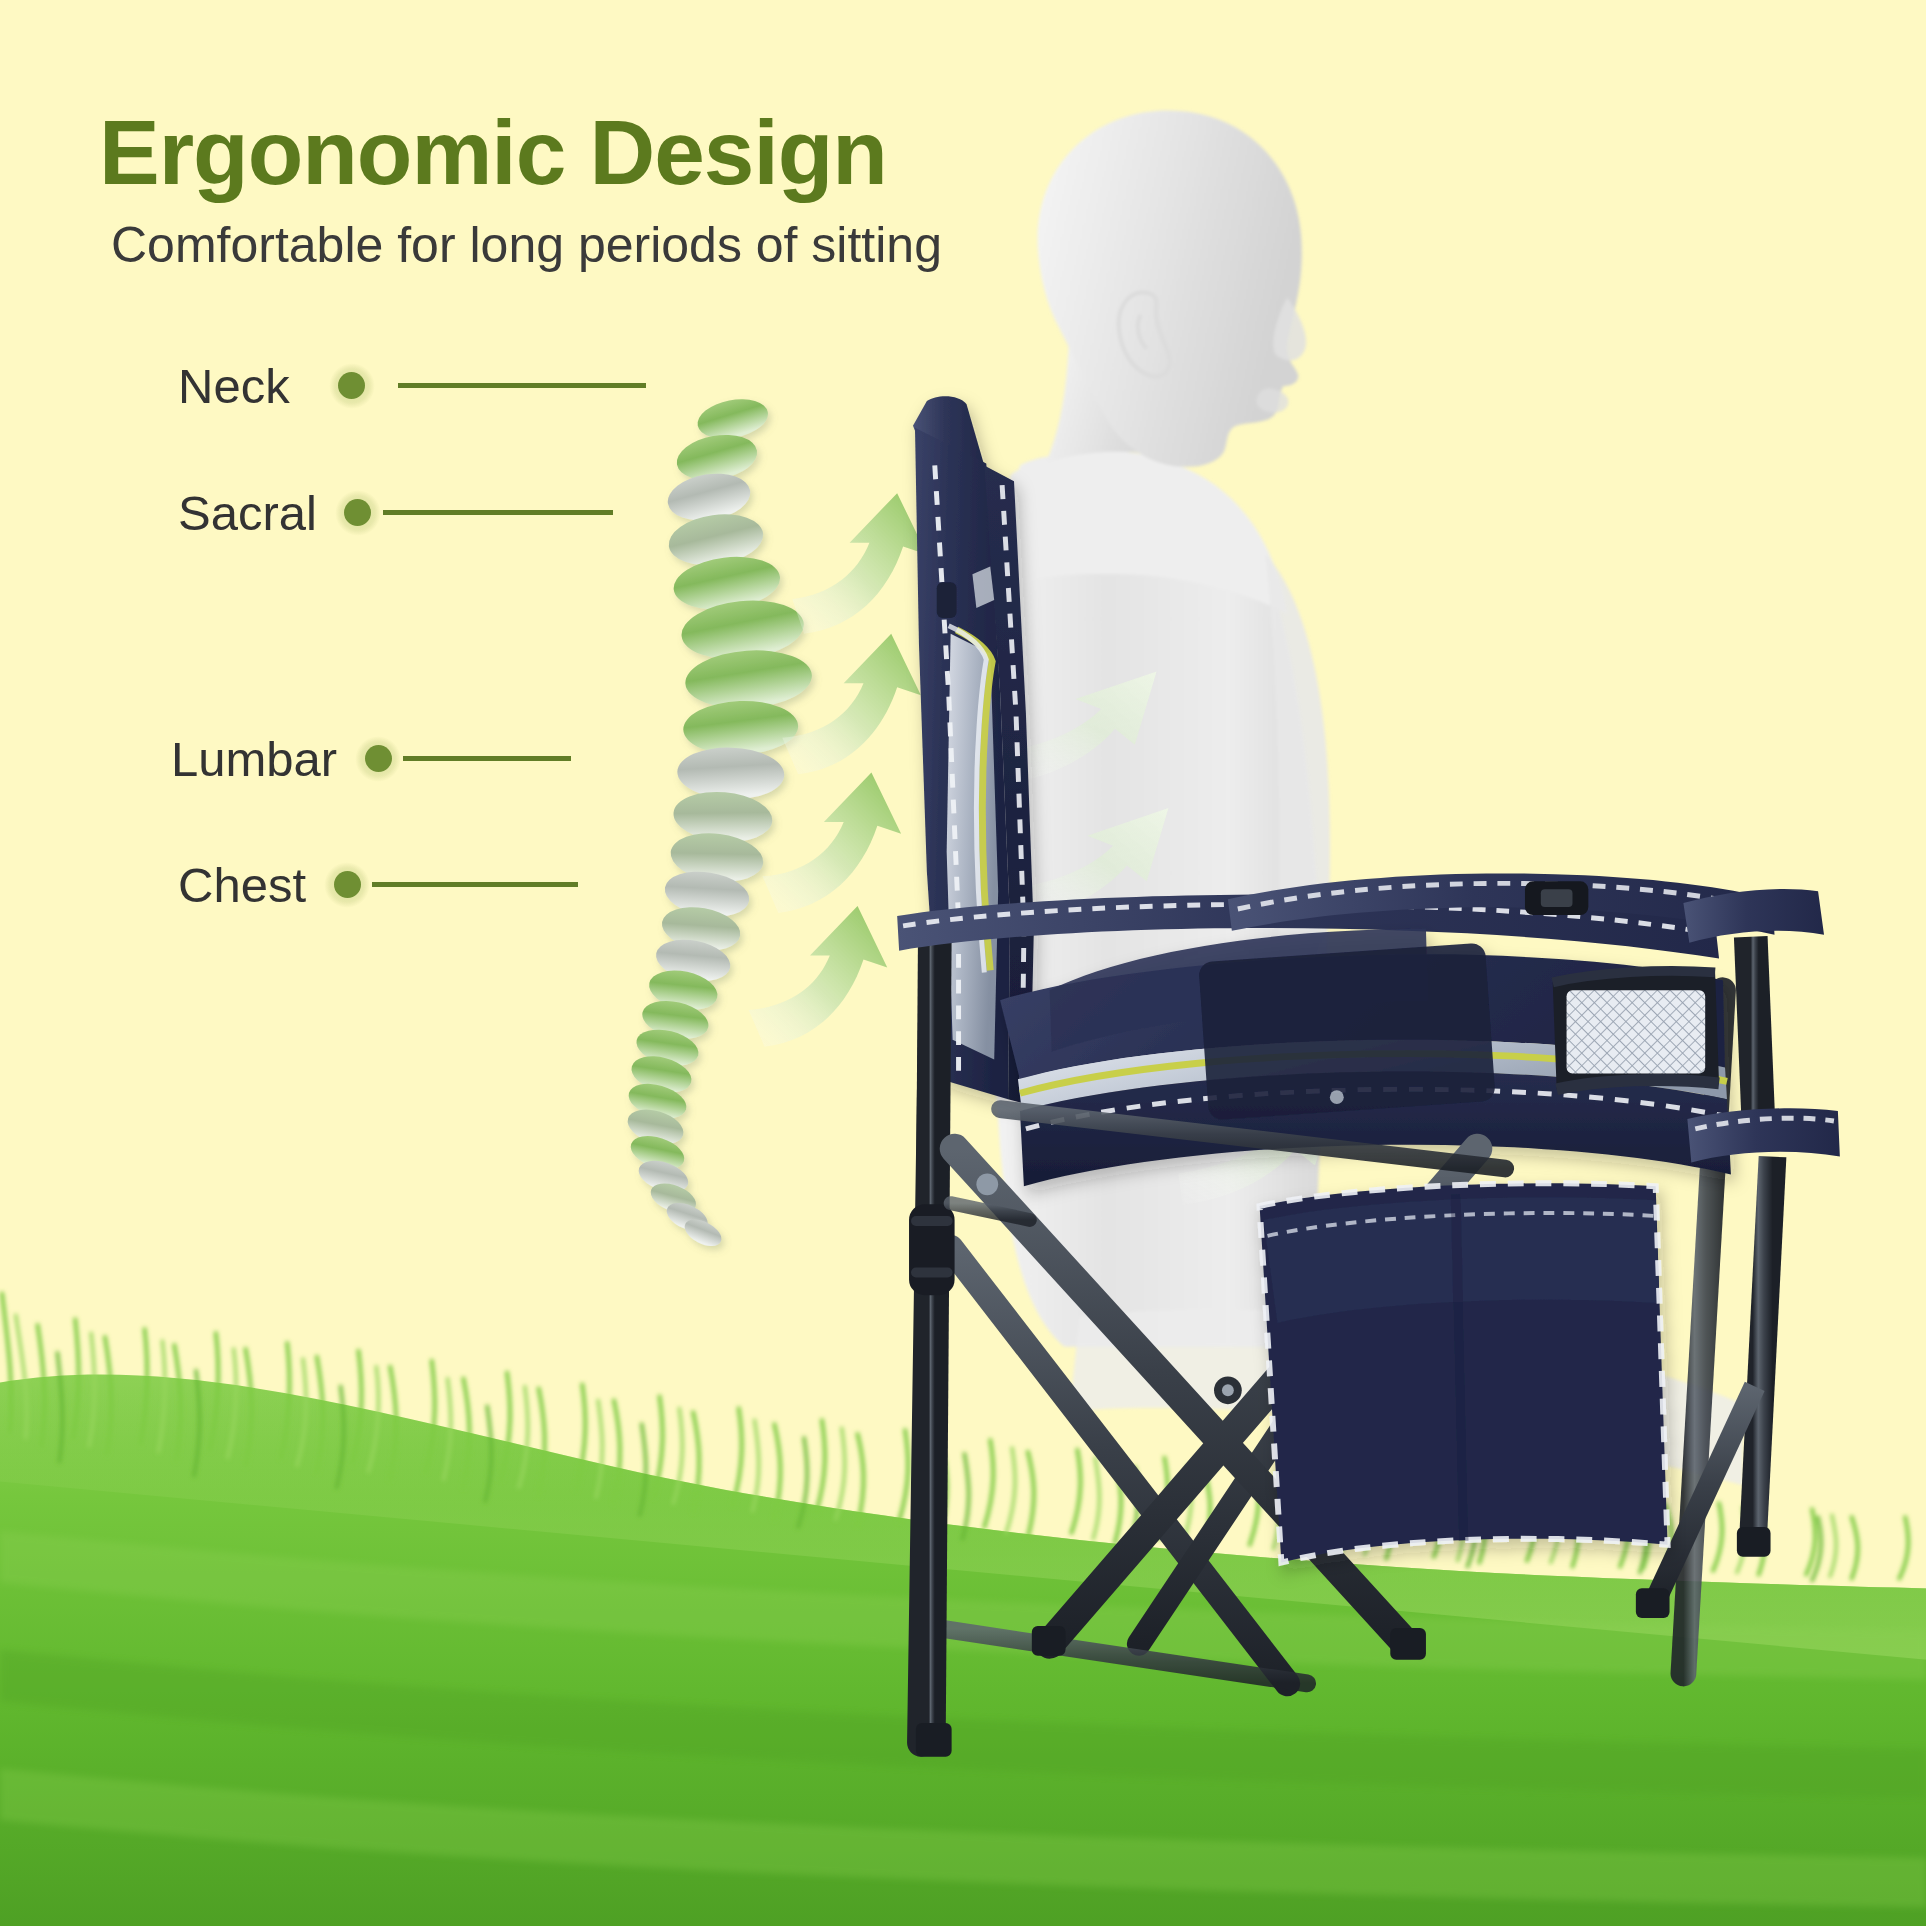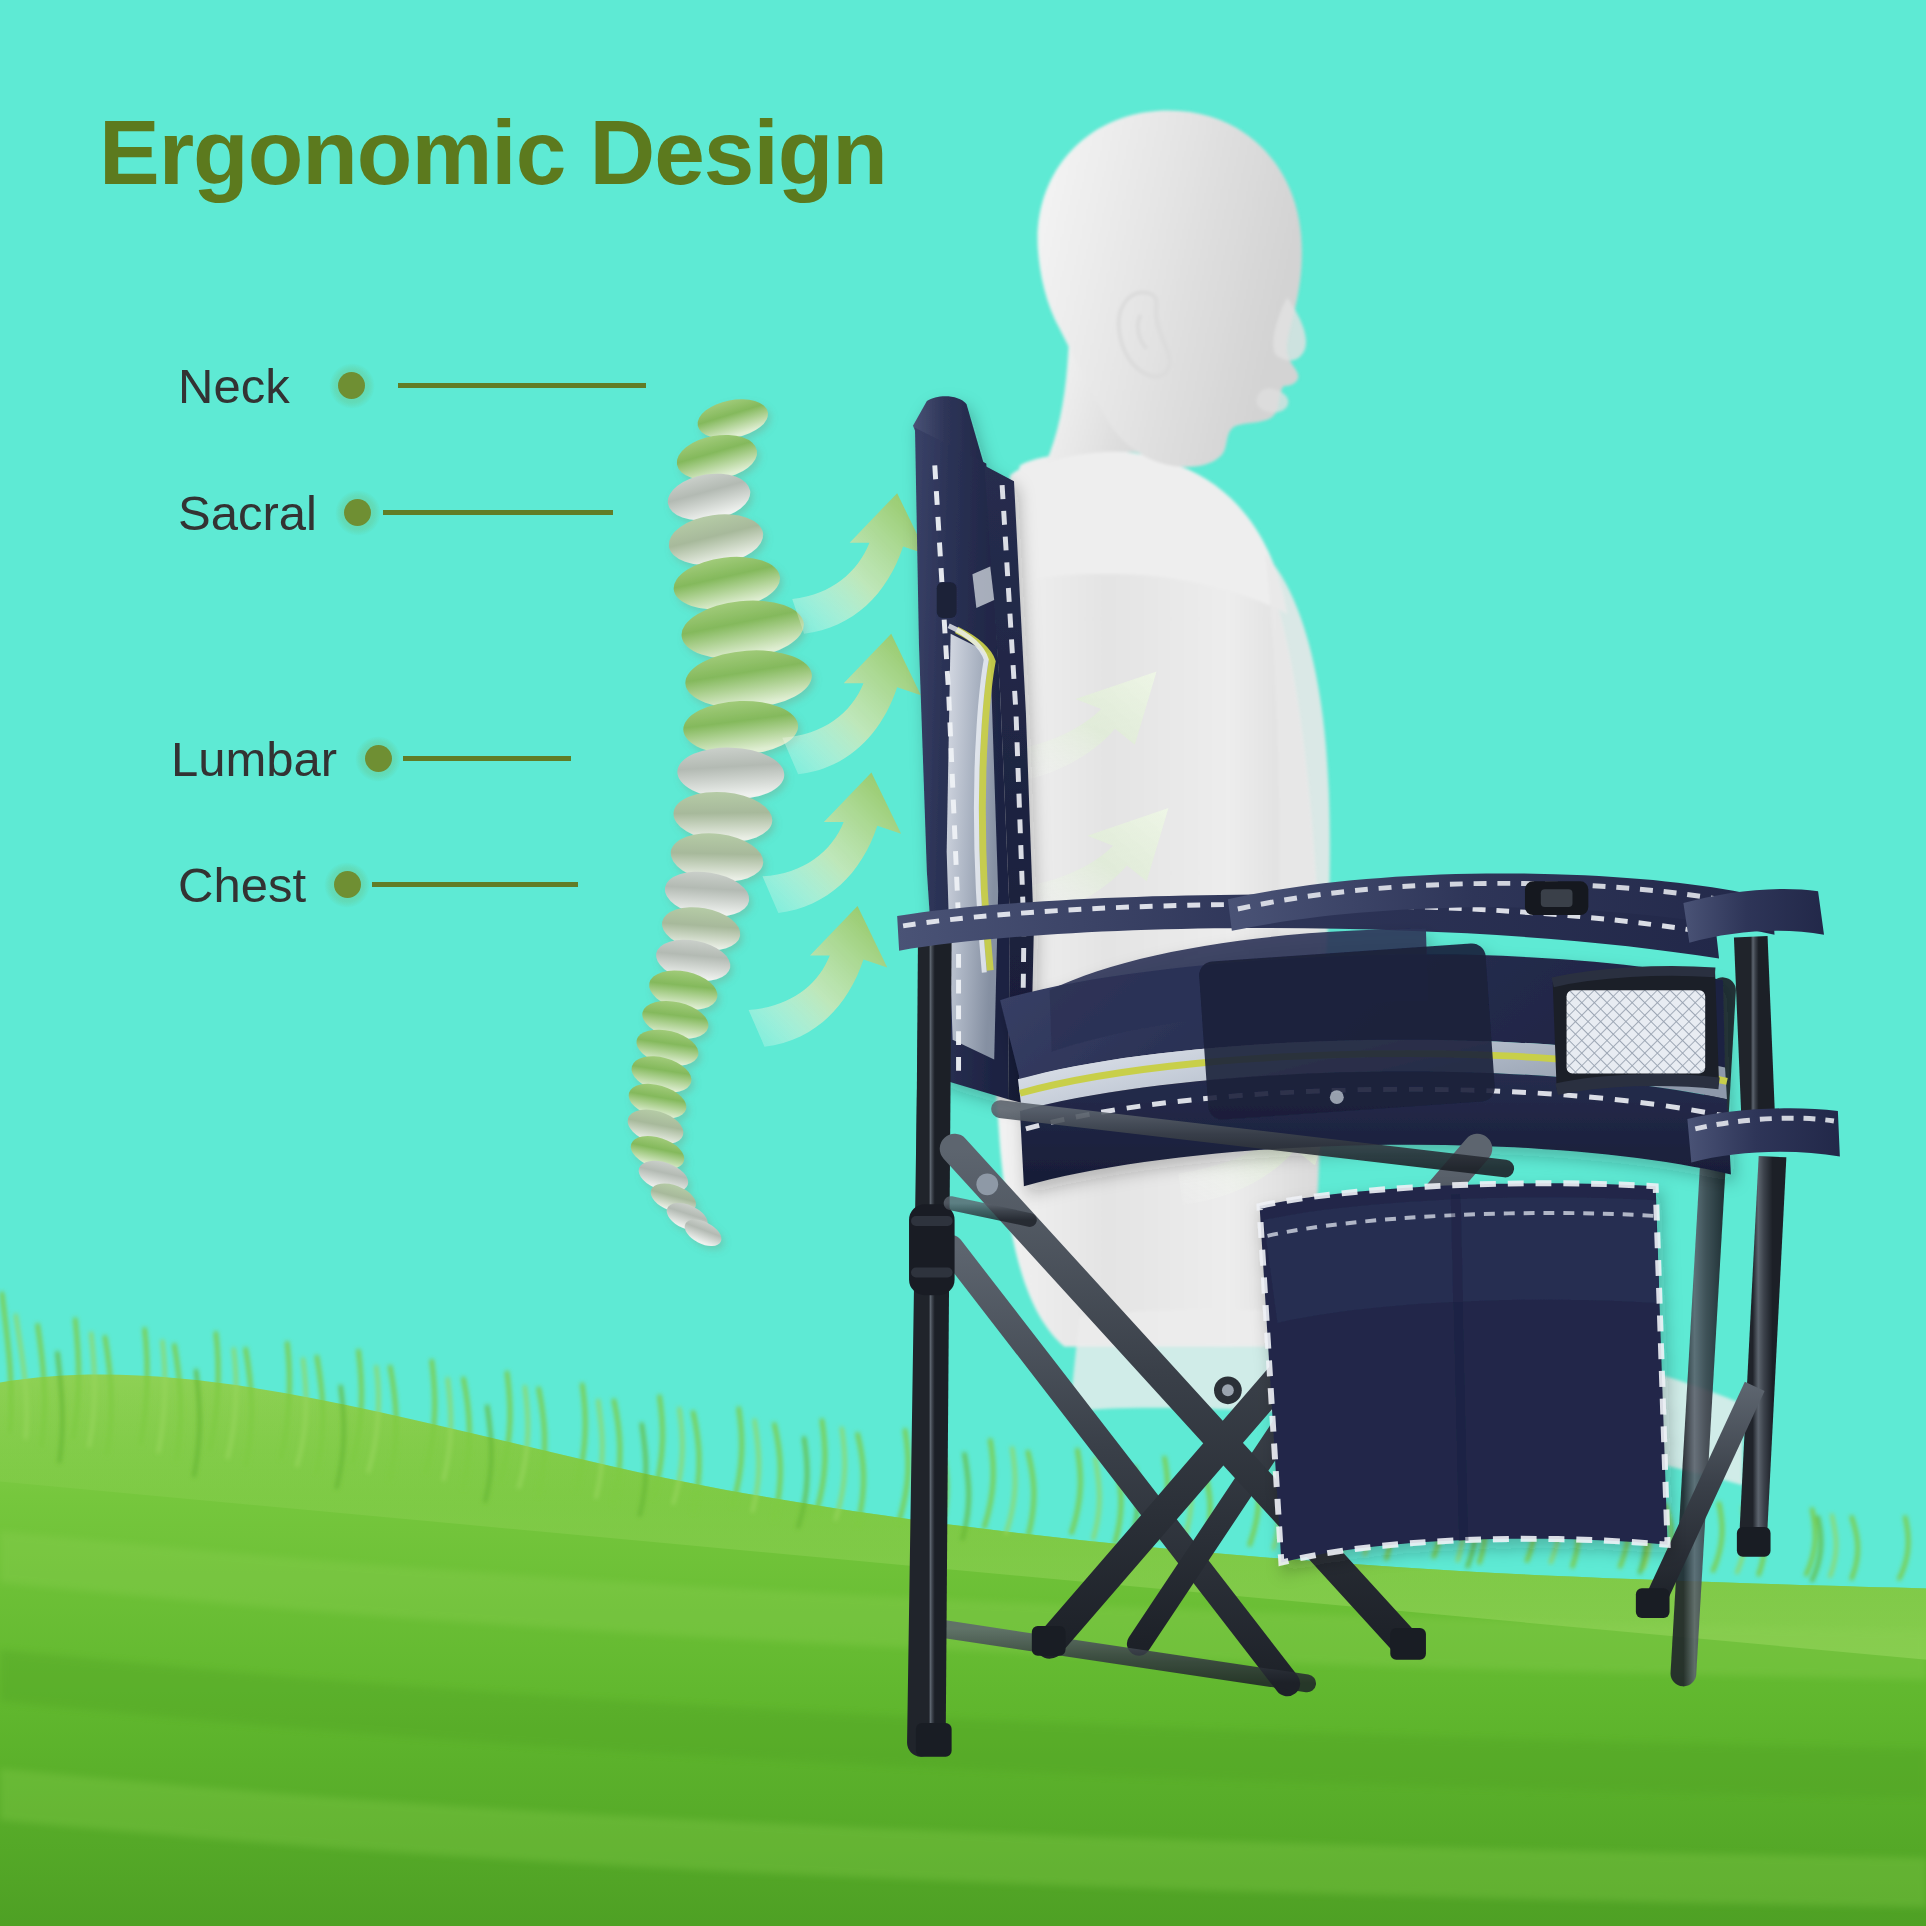--- a/index.html
+++ b/index.html
@@ -2,21 +2,21 @@
 <html><head>
 <meta charset="utf-8">
 <style>
   * { margin:0; padding:0; box-sizing:border-box; }
   html,body { width:1927px; height:1927px; overflow:hidden; }
   body {
     font-family:"Liberation Sans", sans-serif;
     background:#ffffff;
     position:relative;
   }
-  #stage { position:absolute; inset:0; background:#5eead4; overflow:hidden; }
+  #stage { position:absolute; inset:0; background:#fef9c3; overflow:hidden; }
 
   
   .title {
     position:absolute; left:99px; top:107px;
     font-size:91px; font-weight:bold; letter-spacing:-1px;
     color:#5c7a1e; line-height:1;
     white-space:nowrap;
   }
   .subtitle {
     position:absolute; left:111px; top:220px;
@@ -542,20 +542,21 @@
 
       <path d="M1272,1218 C1360,1198 1540,1190 1672,1198 L1684,1560
                C1548,1548 1388,1554 1294,1578 Z" fill="none" stroke="#eef1f6" stroke-width="6" stroke-dasharray="16 12" opacity="0.9"></path>
 
       <path d="M1470,1206 L1478,1556" stroke="#1a1f3d" stroke-width="10" opacity="0.35"></path>
     </g>
 
   </svg>
 
   <div class="title">Ergonomic Design</div>
+  <div class="subtitle">Comfortable for long periods of sitting</div>
 
   <div id="callouts">
       <div class="lbl-row" style="left: 178px; top: 356px; gap: 21px;">
         <span class="lbl-text">Neck</span>
         <span class="dot-wrap">
           <span class="dot-core" style="background: rgb(111, 143, 51);"></span>
         </span>
         <span class="leader" style="width: 248px; background: rgb(97, 125, 38);"></span>
       </div>
       <div class="lbl-row" style="left: 178px; top: 483px;">

